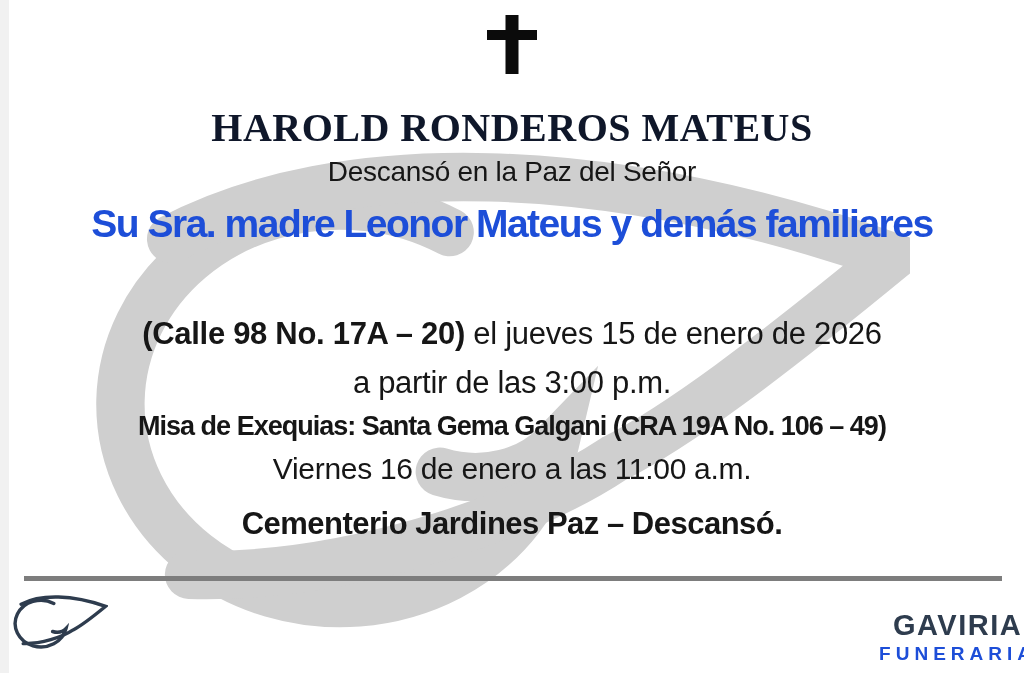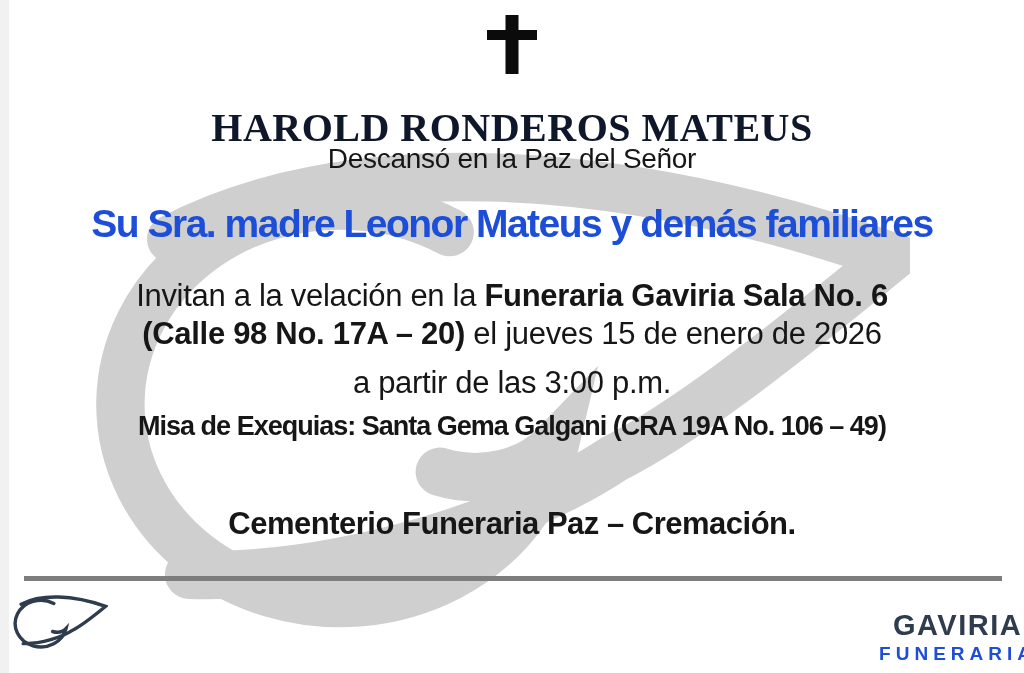--- a/index.html
+++ b/index.html
@@ -32,21 +32,21 @@
     position:absolute;left:50%;top:15px;transform:translateX(-50%);
     width:50px;height:59px;z-index:2;
   }
   .cross .v{position:absolute;left:50%;top:0;transform:translateX(-50%);width:13px;height:59px;background:#0b0b0b;}
   .cross .h{position:absolute;left:0;top:15px;width:50px;height:10px;background:#0b0b0b;}
   .pre-title{top:73px;font-size:27px;}
   .name{
     top:106px;font-size:40px;font-weight:bold;
     font-family:"Liberation Serif", serif;letter-spacing:0.5px;color:#0f172a;
   }
-  .subtitle{top:144px;font-size:28px;}
+  .subtitle{top:157px;font-size:28px;}
   .family{top:203px;font-size:39px;font-weight:bold;letter-spacing:-1.5px;color:#1d4ed8;}
   .wake1{top:279px;font-size:31px;}
   .wake2{top:317px;font-size:31px;}
   .wake3{top:366px;font-size:31px;}
   .mass1{top:412px;font-size:27px;font-weight:bold;letter-spacing:-1px;}
   .mass2{top:452px;font-size:30px;}
   .cemetery{top:507px;font-size:31px;font-weight:bold;letter-spacing:-0.5px;}
   .b{font-weight:bold;}
   .divider{
     position:absolute;left:24px;top:576px;width:978px;height:5px;
@@ -87,30 +87,30 @@
     <div class="h"></div>
   </div>
 
 
   <div class="line name">HAROLD RONDEROS MATEUS</div>
 
   <div class="line subtitle">Descansó en la Paz del Señor</div>
 
   <div class="line family">Su Sra. madre Leonor Mateus y demás familiares</div>
 
-  <div class="line wake1"><span>Invitan a la velación en la </span><span class="b">Funeraria Gaviria Sala No. 6</span></div>
 
   <div class="line wake2"><span class="b">(Calle 98 No. 17A – 20)</span><span> el jueves 15 de enero de 2026</span></div>
 
   <div class="line wake3">a partir de las 3:00 p.m.</div>
 
   <div class="line mass1">Misa de Exequias: Santa Gema Galgani (CRA 19A No. 106 – 49)</div>
 
+  <div class="line mass2">Viernes 16 de enero a las 11:00 a.m.</div>
 
-  <div class="line cemetery">Cementerio Funeraria Paz – Cremación.</div>
+  <div class="line cemetery">Cementerio Jardines Paz – Descansó.</div>
 
   <div class="divider"></div>
 
   <div class="brand">
     <svg class="brand-mark" viewBox="0 -14 182 118" aria-hidden="true">
       <g fill="none" stroke="#2e3c4e" stroke-width="6.5" stroke-linecap="round" stroke-miterlimit="14">
         <path d="M 79.2 11.5 A 49 44.4 0 1 0 102.6 59.2 C 97 65 87 68 77 65"></path>
         <path d="M 17 13 C 55 -7 115 -5 178 17 C 150 40 130 55 116 62 C 95 76 55 89 21 88"></path>
       </g>
     </svg>

